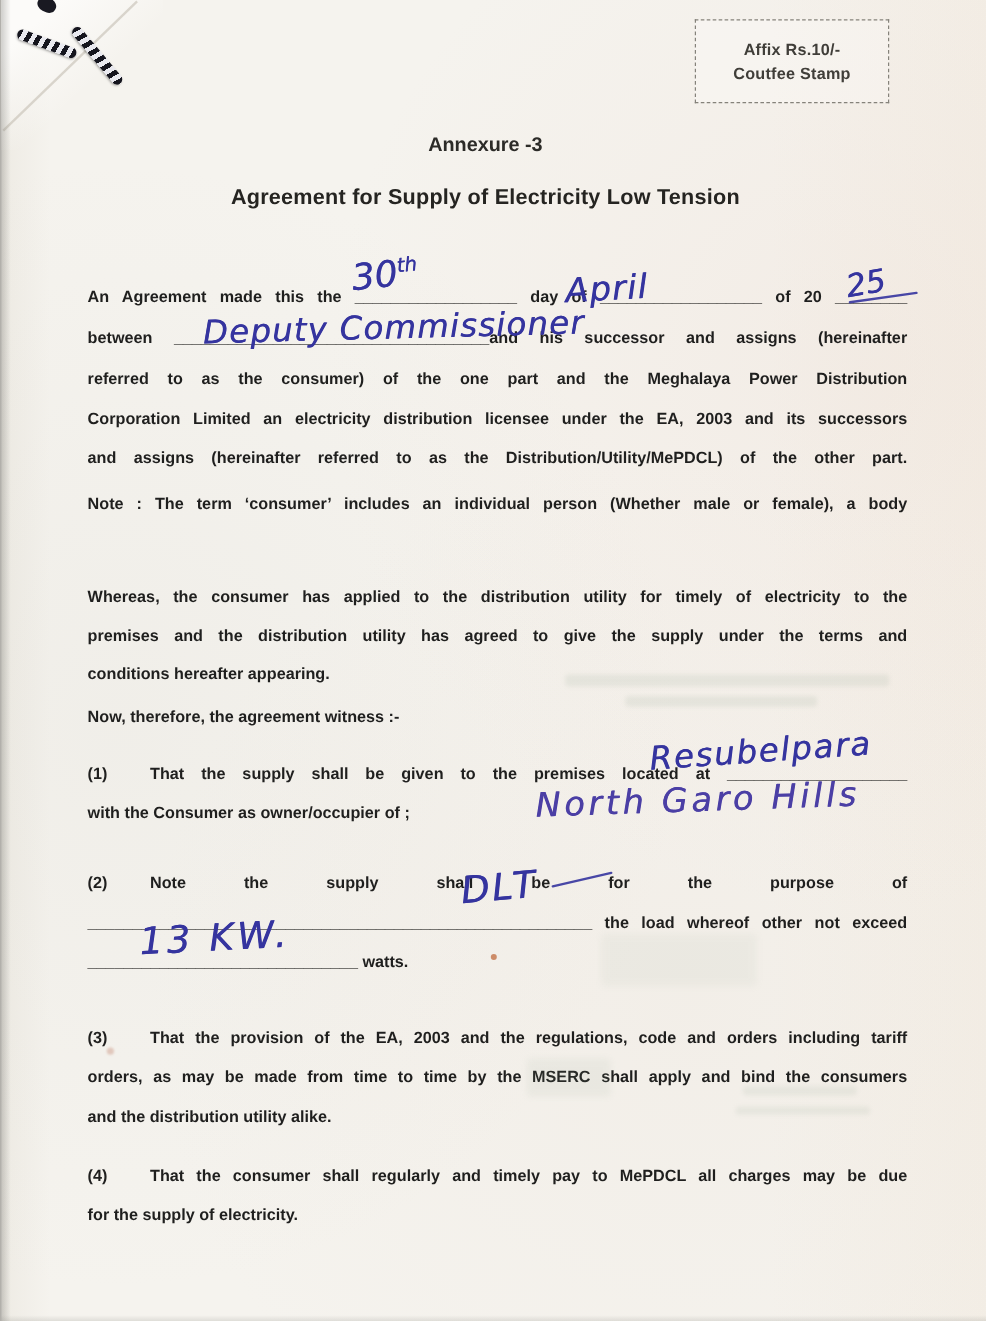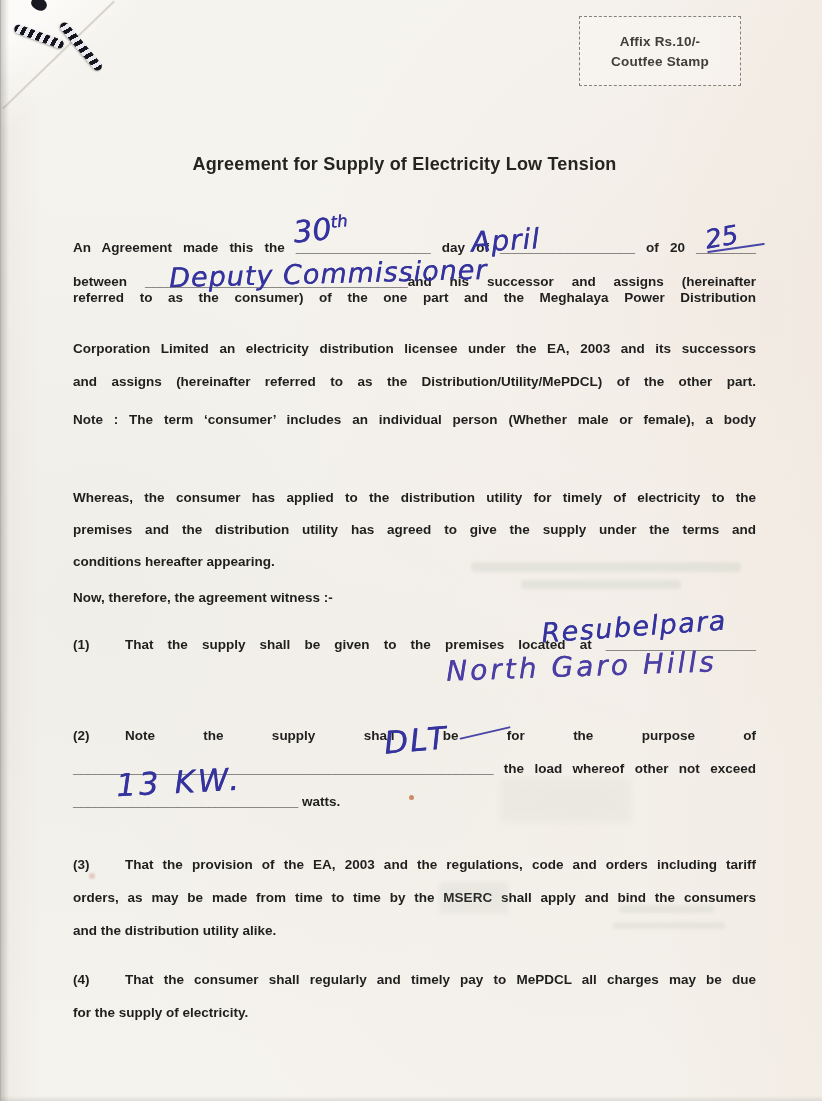--- a/index.html
+++ b/index.html
@@ -62,40 +62,42 @@
   <div class="edge-bottom"></div>
   <div class="thread-blob"></div>
   <div class="thread a"></div>
   <div class="thread b"></div>
 
   <div class="stamp-box">
     <div class="s-line">Affix Rs.10/-</div>
     <div class="s-line">Coutfee Stamp</div>
   </div>
 
+  <div class="annexure">Annexure -3</div>
   <div class="main-title">Agreement for Supply of Electricity Low Tension</div>
 
   <div class="line just" style="top:238px">An Agreement made this the __________________ day of __________________ of 20 ________</div>
   <div class="line just" style="top:272px">between ___________________________________and his successor and assigns (hereinafter</div>
-  <div class="line just" style="top:288px">referred to as the consumer) of the one part and the Meghalaya Power Distribution</div>
+  <div class="line just" style="top:306px">referred to as the consumer) of the one part and the Meghalaya Power Distribution</div>
   <div class="line just" style="top:339px">Corporation Limited an electricity distribution licensee under the EA, 2003 and its successors</div>
   <div class="line just" style="top:372px">and assigns (hereinafter referred to as the Distribution/Utility/MePDCL) of the other part.</div>
 
   <div class="line just" style="top:410px">Note : The term ‘consumer’ includes an individual person (Whether male or female), a body</div>
 
   <div class="line just" style="top:488px">Whereas, the consumer has applied to the distribution utility for timely of electricity to the</div>
   <div class="line just" style="top:520px">premises and the distribution utility has agreed to give the supply under the terms and</div>
   <div class="line" style="top:552px">conditions hereafter appearing.</div>
 
   <div class="line" style="top:588px">Now, therefore, the agreement witness :-</div>
 
   <div class="line numline" style="top:635px">
     <span class="num">(1)</span>
     <span class="ntext just">That the supply shall be given to the premises located at ____________________</span>
   </div>
+  <div class="line" style="top:668px">with the Consumer as owner/occupier of ;</div>
 
   <div class="line numline" style="top:726px">
     <span class="num">(2)</span>
     <span class="ntext just">Note the supply shall be for the purpose of</span>
   </div>
   <div class="line just" style="top:759px">________________________________________________________ the load whereof other not exceed</div>
   <div class="line" style="top:792px">______________________________ watts.</div>
 
   <div class="line numline" style="top:855px">
     <span class="num">(3)</span>

